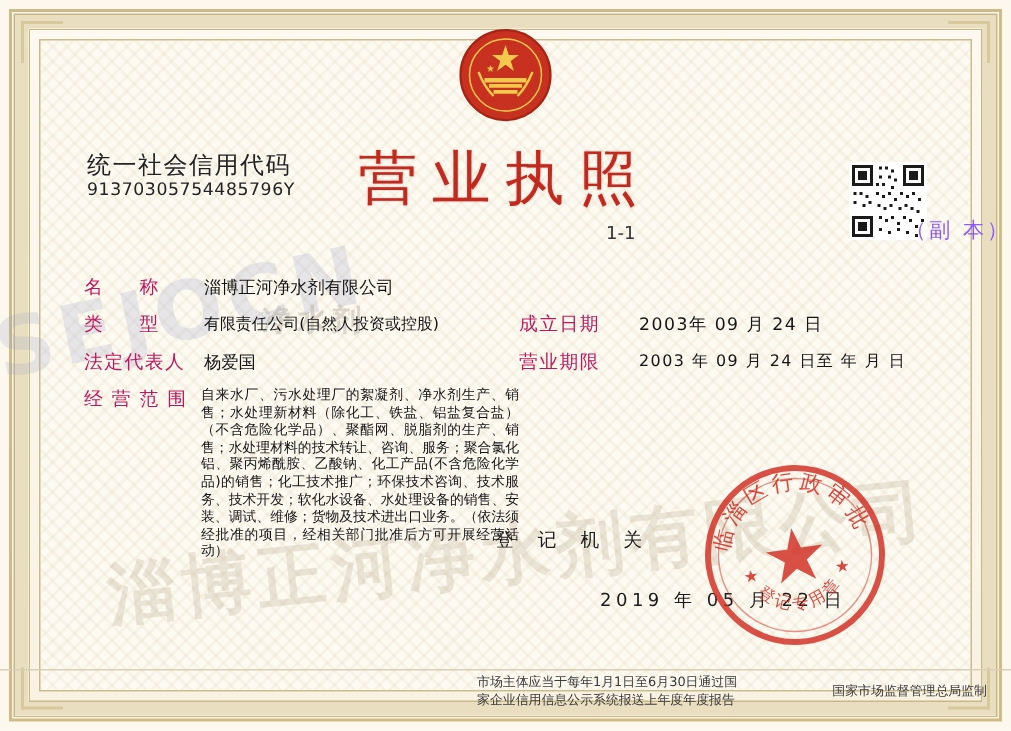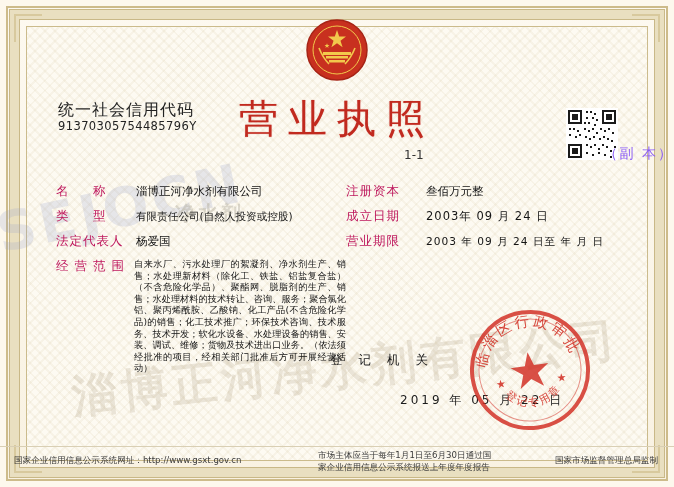--- a/index.html
+++ b/index.html
@@ -245,24 +245,20 @@
   <div class="title">营业执照</div>
   <div class="subtitle">（副 本）</div>
   <div class="serial">1-1</div>
 
   <div class="fields">
     <div class="row">
       <div class="col-l">
         <div class="lab">名　称</div>
         <div class="val">淄博正河净水剂有限公司</div>
       </div>
-      <div class="col-r">
-        <div class="lab tight">注册资本</div>
-        <div class="val">叁佰万元整</div>
-      </div>
     </div>
 
     <div class="row">
       <div class="col-l">
         <div class="lab">类　型</div>
         <div class="val small">有限责任公司(自然人投资或控股)</div>
       </div>
       <div class="col-r">
         <div class="lab tight">成立日期</div>
         <div class="val dateline">2003年 09 月 24 日</div>
@@ -305,23 +301,20 @@
       </text>
       <text font-size="11" fill="#d12b20" opacity="0.85" letter-spacing="2" font-family="DejaVu Sans, sans-serif">
         <textPath href="#sealBottom" startOffset="50%" text-anchor="middle">★ 登记专用章 ★</textPath>
       </text>
     </svg>
   </div>
 
   <div class="footer-rule"></div>
 
   <div class="footer">
-    <div class="f-left">
-      <span>国家企业信用信息公示系统网址：</span><span class="u">http://www.gsxt.gov.cn</span>
-    </div>
     <div class="f-mid">
       <div>市场主体应当于每年1月1日至6月30日通过国</div>
       <div>家企业信用信息公示系统报送上年度年度报告</div>
     </div>
     <div class="f-right">国家市场监督管理总局监制</div>
   </div>
 
 </div>
 
 </body></html>

